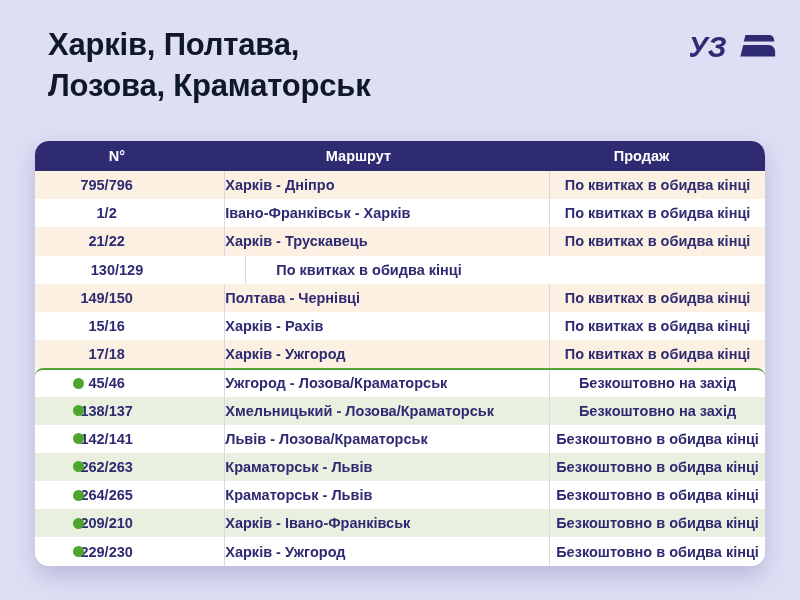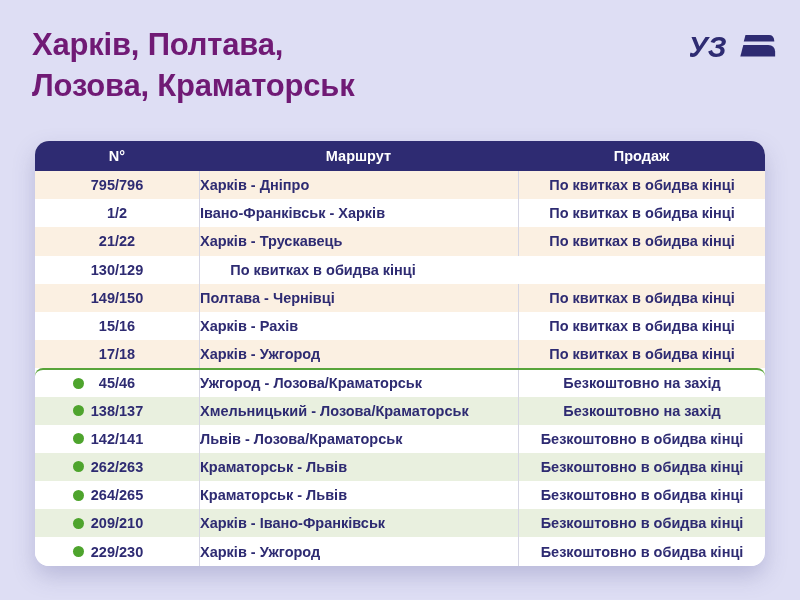--- a/index.html
+++ b/index.html
@@ -9,23 +9,23 @@
     -webkit-font-smoothing:antialiased;
   }
   .page{
     position:relative;
     width:800px;height:600px;
     background:#dedef4;
     overflow:hidden;
   }
   
   .title{
-    position:absolute;left:32px;top:24px;
+    position:absolute;left:48px;top:24px;
     font-size:31px;font-weight:800;
-    color:#701a75;line-height:41px;
+    color:#0f172a;line-height:41px;
     letter-spacing:-0.2px;
   }
   
   .logo{
     position:absolute;right:24px;top:28px;
     width:86px;height:40px;
   }
   
   .table{
     position:absolute;left:35px;top:141px;
@@ -41,21 +41,21 @@
     background:#2e2b72;color:#ffffff;
     font-weight:700;font-size:14.5px;
   }
   .thead .cell{border-left:none;}
   .row{
     display:flex;align-items:center;
     height:28.2px;
     box-sizing:border-box;
     background:#ffffff;
     color:#2e2b72;
-    font-weight:700;font-size:14.5px;
+    font-weight:700;font-size:14.5px;gap:46px;
   }
   .row.shade{background:#fbf0e2;}
   .row.free.shade{background:#e9f0df;}
   .row.first-free{border-top:2px solid #58a43a;border-radius:8px;}
   .cell{
     height:100%;
     display:flex;align-items:center;
     box-sizing:border-box;
   }
   .c-num{width:164px;justify-content:center;position:relative;}

